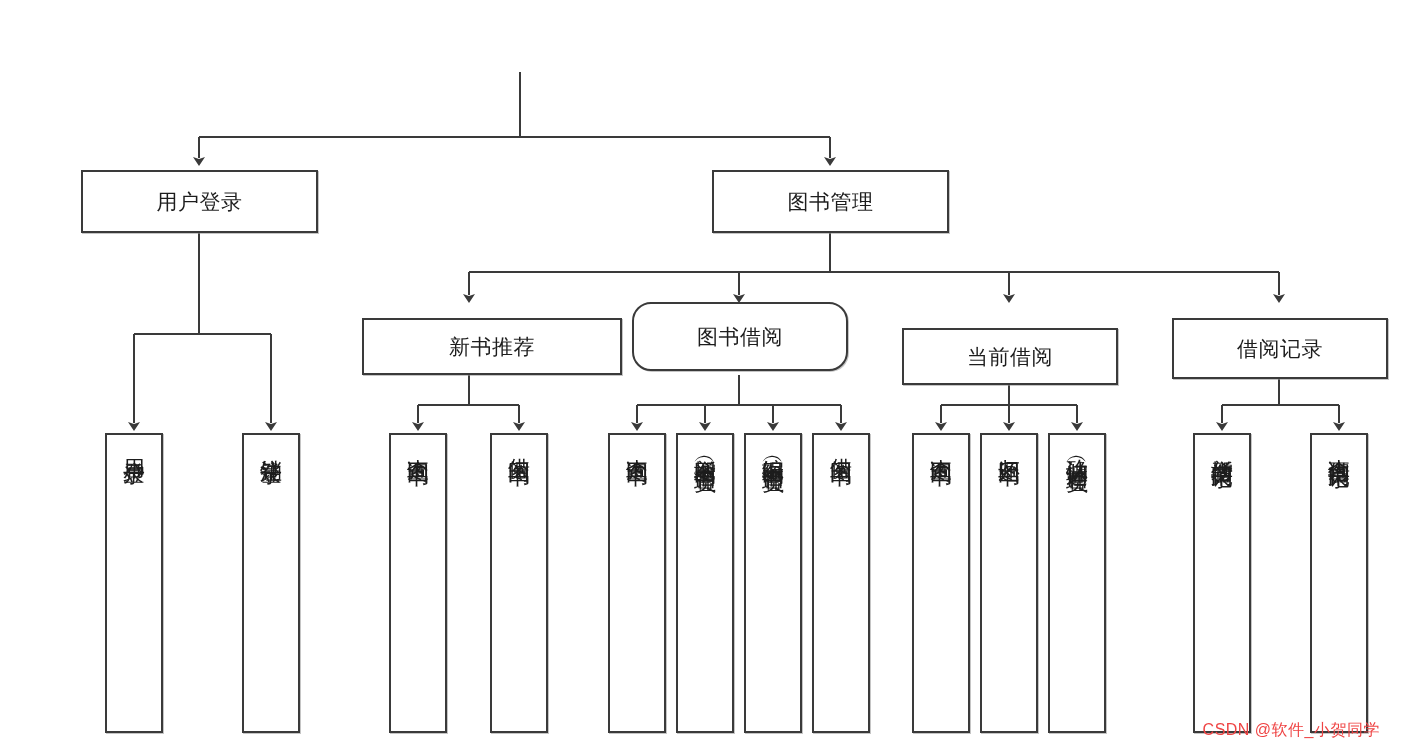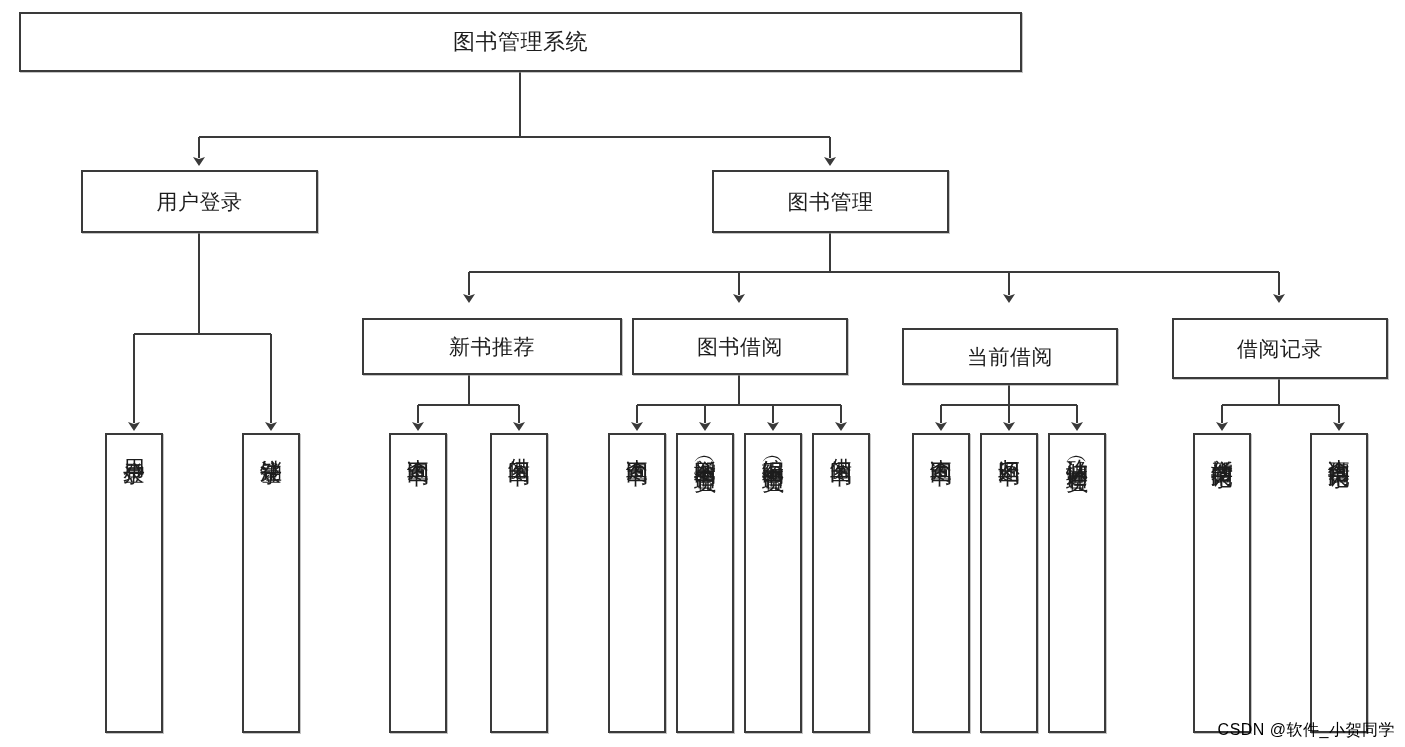--- a/index.html
+++ b/index.html
@@ -60,24 +60,24 @@
     writing-mode: vertical-rl;
     text-orientation: upright;
     -webkit-writing-mode: vertical-rl;
     font-size: 22px;
     line-height: 1.0;
     letter-spacing: 2px;
     white-space: nowrap;
   }
   #watermark {
     position: absolute;
-    right: 10px;
+    right: 25px;
     bottom: 6px;
     font-size: 16px;
-    color: #000000;
+    color: #ef4444;
     letter-spacing: 0.5px;
     white-space: nowrap;
   }
 </style>
 </head>
 <body>
 
 <div id="canvas">
 
   <svg id="edge-layer" viewBox="0 0 1405 747" xmlns="http://www.w3.org/2000/svg">
@@ -123,35 +123,32 @@
       <path d="M1009,405 L1009,423" marker-end="url(#arrow)"></path>
       <path d="M1077,405 L1077,423" marker-end="url(#arrow)"></path>
 
       <path d="M1279,375 L1279,405"></path>
       <path d="M1222,405 L1339,405"></path>
       <path d="M1222,405 L1222,423" marker-end="url(#arrow)"></path>
       <path d="M1339,405 L1339,423" marker-end="url(#arrow)"></path>
     </g>
   </svg>
 
-  <div class="node h root" style="left:19px; top:12px; width:1003px; height:60px;">
-    <span class="label">图书管理系统</span>
-  </div>
 
   <div class="node h" style="left:81px; top:170px; width:237px; height:63px;">
     <span class="label">用户登录</span>
   </div>
   <div class="node h" style="left:712px; top:170px; width:237px; height:63px;">
     <span class="label">图书管理</span>
   </div>
 
   <div class="node h" style="left:362px; top:318px; width:260px; height:57px;">
     <span class="label">新书推荐</span>
   </div>
-  <div class="node h" style="left:632px; top:318px; width:216px; height:57px;">
+  <div class="node h" style="left:632px; top:302px; width:216px; height:69px;border-radius:19px;">
     <span class="label">图书借阅</span>
   </div>
   <div class="node h" style="left:902px; top:328px; width:216px; height:57px;">
     <span class="label">当前借阅</span>
   </div>
   <div class="node h" style="left:1172px; top:318px; width:216px; height:61px;">
     <span class="label">借阅记录</span>
   </div>
 
   <div class="node v" style="left:105px; top:433px; width:58px; height:300px;">

